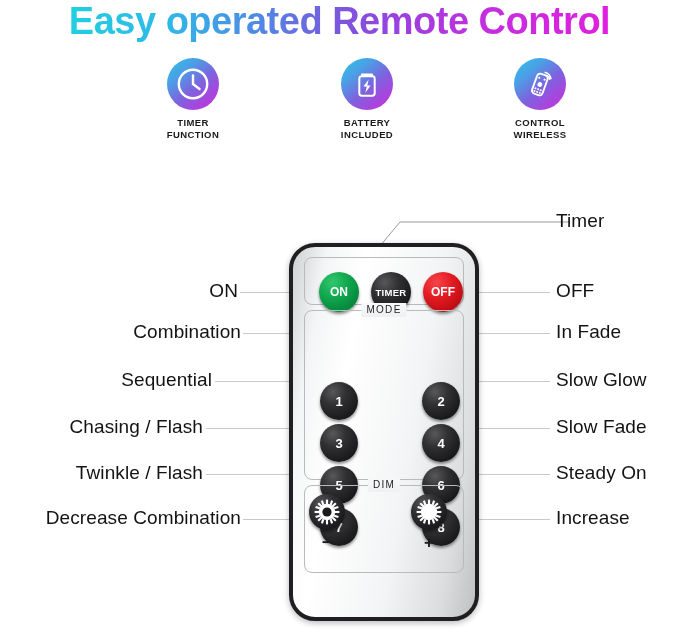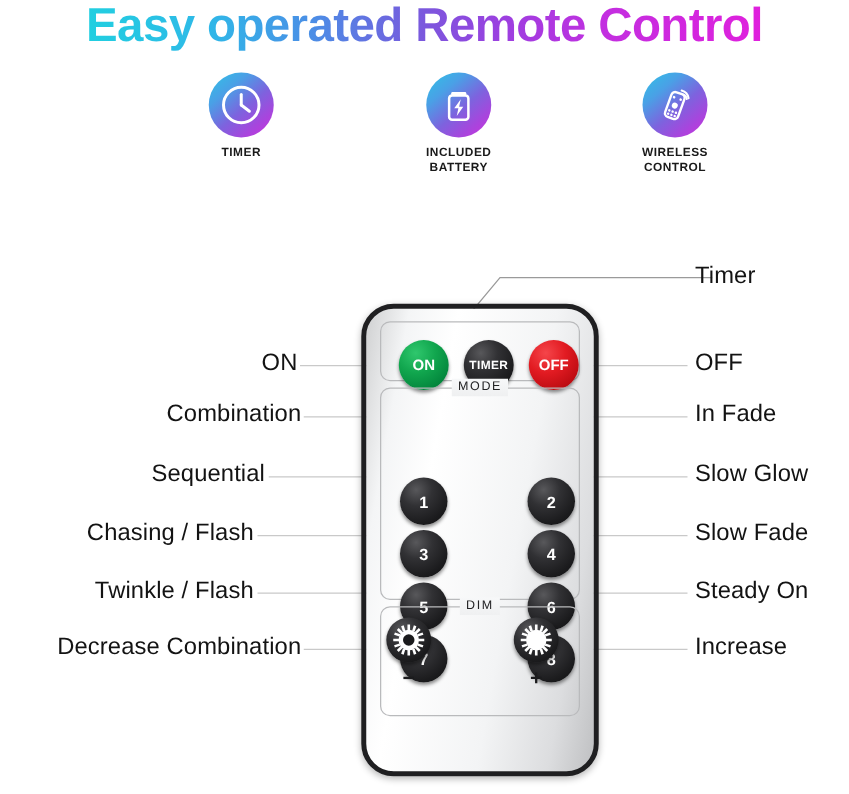--- a/index.html
+++ b/index.html
@@ -137,32 +137,33 @@
 
   <div class="feature f1">
     <div class="badge">
       <svg width="34" height="34" viewBox="0 0 34 34">
         <circle cx="17" cy="17" r="14.2" fill="none" stroke="#ffffff" stroke-width="2.4"></circle>
         <line x1="17" y1="17" x2="17" y2="8.5" stroke="#ffffff" stroke-width="2.4" stroke-linecap="round"></line>
         <line x1="17" y1="17" x2="23.5" y2="22" stroke="#ffffff" stroke-width="2.4" stroke-linecap="round"></line>
       </svg>
     </div>
     <div class="feature-label">TIMER</div>
+    <div class="feature-label">FUNCTION</div>
   </div>
 
   <div class="feature f2">
     <div class="badge">
       <svg width="34" height="34" viewBox="0 0 34 34">
         <rect x="11" y="6.5" width="12" height="3" rx="1" fill="#ffffff"></rect>
         <rect x="9.3" y="9.3" width="15.4" height="19.4" rx="2.4" fill="none" stroke="#ffffff" stroke-width="2"></rect>
         <path d="M18.6 12.4 L13.4 19.6 L16.7 19.6 L15.4 25.8 L20.6 18.4 L17.3 18.4 Z" fill="#ffffff"></path>
       </svg>
     </div>
+    <div class="feature-label">BATTERY</div>
     <div class="feature-label">INCLUDED</div>
-    <div class="feature-label">BATTERY</div>
   </div>
 
   <div class="feature f3">
     <div class="badge">
       <svg width="34" height="34" viewBox="0 0 34 34">
         <g transform="rotate(20 17 17)">
           <rect x="11.5" y="7" width="11" height="21" rx="3.2" fill="none" stroke="#ffffff" stroke-width="1.9"></rect>
           <circle cx="17" cy="17.5" r="2.4" fill="#ffffff"></circle>
           <circle cx="14.2" cy="11.4" r="1.05" fill="#ffffff"></circle>
           <circle cx="19.8" cy="11.4" r="1.05" fill="#ffffff"></circle>
@@ -170,22 +171,22 @@
           <circle cx="17" cy="22.6" r="1" fill="#ffffff"></circle>
           <circle cx="19.8" cy="22.6" r="1" fill="#ffffff"></circle>
           <circle cx="14.2" cy="25.4" r="1" fill="#ffffff"></circle>
           <circle cx="17" cy="25.4" r="1" fill="#ffffff"></circle>
           <circle cx="19.8" cy="25.4" r="1" fill="#ffffff"></circle>
         </g>
         <path d="M23.4 8.6 a4.4 4.4 0 0 1 3.1 3.6" fill="none" stroke="#ffffff" stroke-width="1.6" stroke-linecap="round"></path>
         <path d="M22.3 5.4 a7.6 7.6 0 0 1 5.6 6.2" fill="none" stroke="#ffffff" stroke-width="1.6" stroke-linecap="round"></path>
       </svg>
     </div>
+    <div class="feature-label">CONTROL</div>
     <div class="feature-label">WIRELESS</div>
-    <div class="feature-label">CONTROL</div>
   </div>
 </div>
 
 <svg class="leader-diag" style="left:345px; top:212px; width:225px; height:75px;">
   <polyline points="5,70 55,10 225,10" fill="none" stroke="#9a9a9a" stroke-width="1"></polyline>
 </svg>
 
 <div class="leader" style="left:240px; top:292px; width:60px;"></div>
 <div class="leader" style="left:243px; top:333px; width:60px;"></div>
 <div class="leader" style="left:215px; top:381px; width:88px;"></div>

